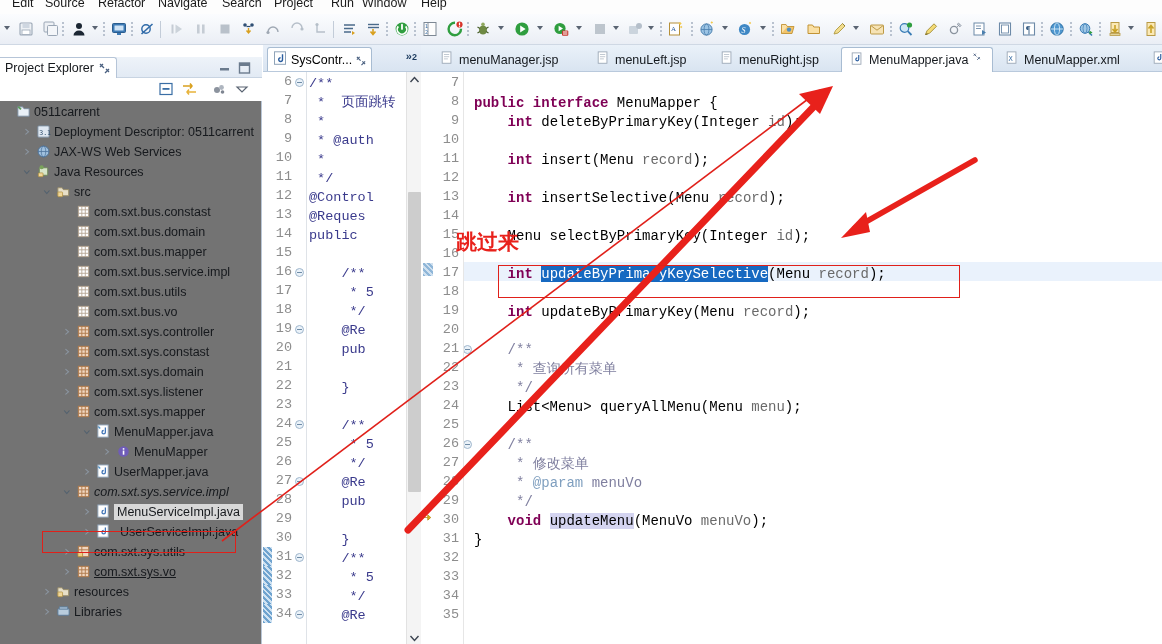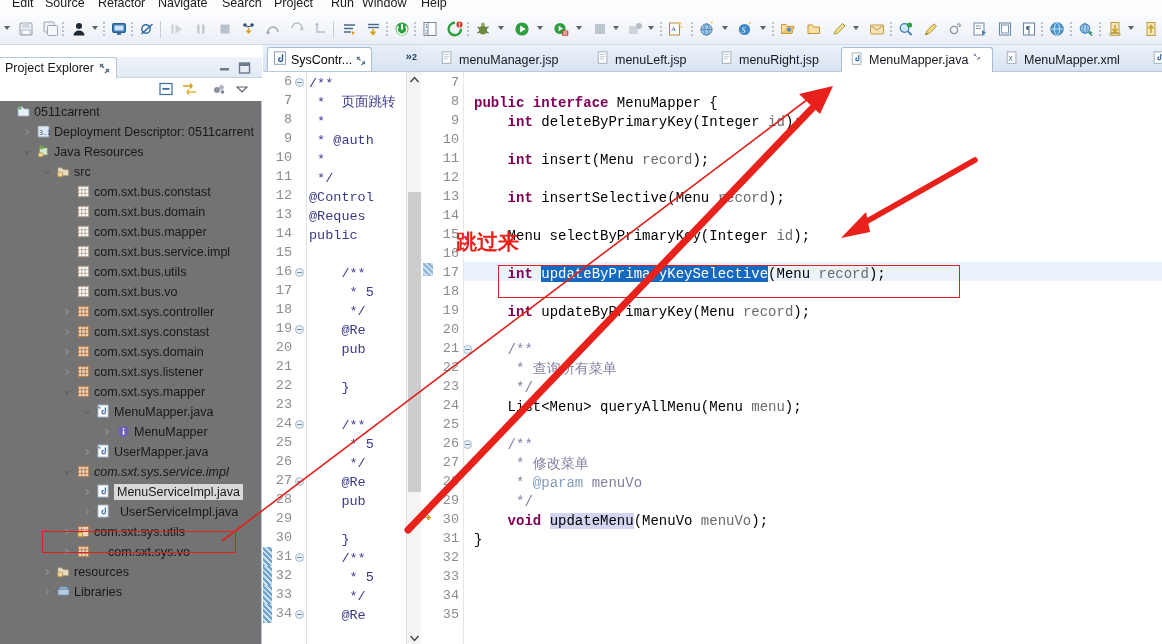--- a/index.html
+++ b/index.html
@@ -587,20 +587,31 @@
               <path d="M5.5 3.5 L9.5 7 L5.5 10.5" fill="none" stroke="#8b96a2" stroke-width="1.5" stroke-linecap="round"></path>
             </svg></span>
           <span class="tico" style="left: 36px;"><svg viewBox="0 0 16 16" width="15" height="15">
               <rect x="2" y="2" width="12" height="12" rx="1" fill="#dfe8f2" stroke="#7b8da0" stroke-width="1"></rect>
               <text x="3.4" y="11.5" font-size="7" fill="#2a4a6a" font-family="monospace">3.1</text>
             </svg></span>
           <span class="tlbl" style="left: 54px;">Deployment Descriptor: 0511carrent</span>
         </div>
         <div class="trow">
           <span class="arr" style="left: 22px;"><svg viewBox="0 0 16 16" width="11" height="11">
+              <path d="M5.5 3.5 L9.5 7 L5.5 10.5" fill="none" stroke="#8b96a2" stroke-width="1.5" stroke-linecap="round"></path>
+            </svg></span>
+          <span class="tico" style="left: 36px;"><svg viewBox="0 0 16 16" width="15" height="15">
+              <circle cx="8" cy="8" r="5.8" fill="#9fc0de" stroke="#4a7099" stroke-width="1"></circle>
+              <ellipse cx="8" cy="8" rx="2.4" ry="5.8" fill="none" stroke="#4a7099" stroke-width=".8"></ellipse>
+              <line x1="2.2" y1="8" x2="13.8" y2="8" stroke="#4a7099" stroke-width=".8"></line>
+            </svg></span>
+          <span class="tlbl" style="left: 54px;">JAX-WS Web Services</span>
+        </div>
+        <div class="trow">
+          <span class="arr" style="left: 22px;"><svg viewBox="0 0 16 16" width="11" height="11">
               <path d="M3.5 5.5 L7 9.5 L10.5 5.5" fill="none" stroke="#50606f" stroke-width="1.5" stroke-linecap="round"></path>
             </svg></span>
           <span class="tico" style="left: 36px;"><svg viewBox="0 0 16 16" width="15" height="15">
               <rect x="3.5" y="4" width="9" height="8" rx="1" fill="#d7e5c9" stroke="#6d8a55" stroke-width="1"></rect>
               <circle cx="6" cy="3.5" r="2.2" fill="#7aa35c"></circle>
               <rect x="2.5" y="9.5" width="5" height="4" rx=".8" fill="#f0d79a" stroke="#b1903f" stroke-width=".8"></rect>
             </svg></span>
           <span class="tlbl" style="left: 54px;">Java Resources</span>
         </div>
         <div class="trow">
@@ -820,21 +831,21 @@
           <span class="arr" style="left: 62px;"><svg viewBox="0 0 16 16" width="11" height="11">
               <path d="M5.5 3.5 L9.5 7 L5.5 10.5" fill="none" stroke="#8b96a2" stroke-width="1.5" stroke-linecap="round"></path>
             </svg></span>
           <span class="tico" style="left: 76px;"><svg viewBox="0 0 16 16" width="15" height="15">
               <rect x="2.5" y="2.5" width="11" height="11" fill="#f0d6c0" stroke="#b07b4d" stroke-width="1.1"></rect>
               <line x1="2.5" y1="6.2" x2="13.5" y2="6.2" stroke="#b07b4d" stroke-width="1"></line>
               <line x1="2.5" y1="9.9" x2="13.5" y2="9.9" stroke="#b07b4d" stroke-width="1"></line>
               <line x1="6.2" y1="2.5" x2="6.2" y2="13.5" stroke="#b07b4d" stroke-width="1"></line>
               <line x1="9.9" y1="2.5" x2="9.9" y2="13.5" stroke="#b07b4d" stroke-width="1"></line>
             </svg></span>
-          <span class="tlbl" style="left: 108px;">com.sxt.sys.vo</span>
+          <span class="tlbl" style="left: 94px; text-decoration: underline;">com.sxt.sys.vo</span>
         </div>
         <div class="trow">
           <span class="arr" style="left: 42px;"><svg viewBox="0 0 16 16" width="11" height="11">
               <path d="M5.5 3.5 L9.5 7 L5.5 10.5" fill="none" stroke="#8b96a2" stroke-width="1.5" stroke-linecap="round"></path>
             </svg></span>
           <span class="tico" style="left: 56px;"><svg viewBox="0 0 16 16" width="15" height="15">
               <path d="M2 12.5 L2 4 L6.5 4 L7.8 6 L13.5 6 L13.5 12.5 Z" fill="#e7dfc8" stroke="#9a8e6a" stroke-width="1"></path>
               <rect x="2" y="8.5" width="5" height="5" rx=".8" fill="#f0d79a" stroke="#b1903f" stroke-width=".8"></rect>
             </svg></span>
           <span class="tlbl" style="left: 74px;">resources</span>

